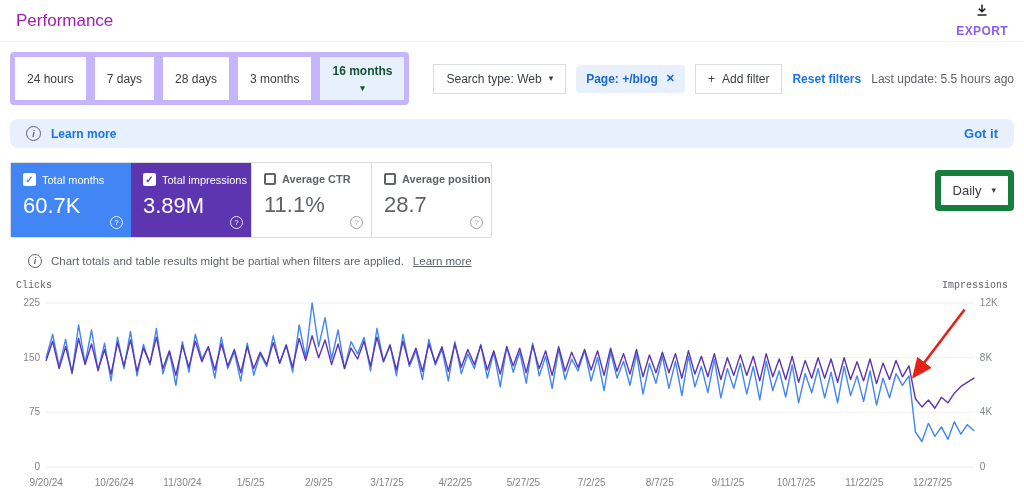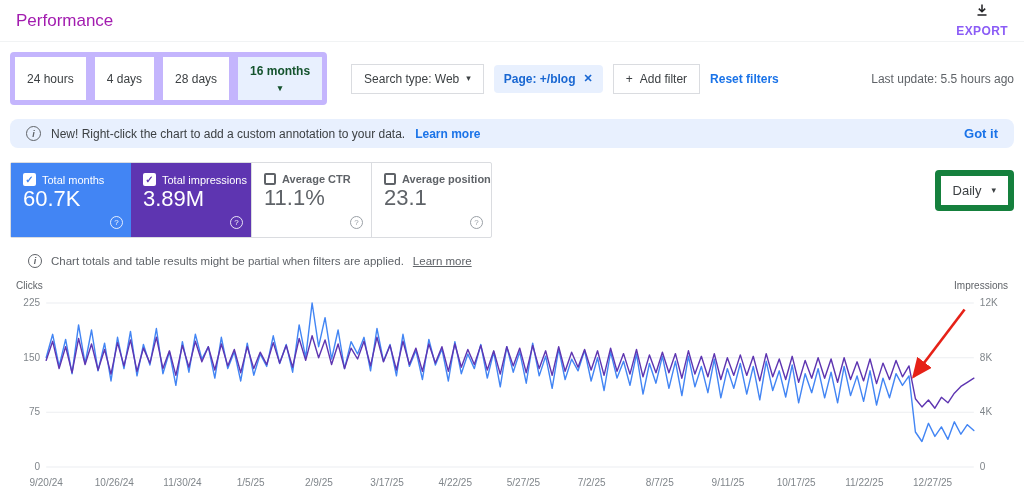--- a/index.html
+++ b/index.html
@@ -44,21 +44,21 @@
   
   .cards-row { display:flex; justify-content:space-between; align-items:flex-start; padding:0 10px; }
   .cards { display:flex; border:1px solid #dadce0; border-radius:2px; }
   .card { width:120px; height:74px; position:relative; padding:10px 12px; cursor:pointer; }
   .card + .card { border-left:1px solid #dadce0; }
   .card-clicks { background:#4285f4; border-left:none !important; }
   .card-impr  { background:#5e35b1; border-left:none !important; }
   .card-top { display:flex; align-items:center; gap:6px; }
   .card-label { font-size:11px; color:#fff; white-space:nowrap; }
   .card-plain .card-label { color:#5f6368;font-weight:bold; }
-  .card-value { font-size:22px; color:#fff; }
+  .card-value { font-size:22px; margin-top:7px; color:#fff; }
   .card-plain .card-value { color:#5f6368; }
   .cb { width:13px; height:13px; min-width:13px; border-radius:2px; background:#fff;
     display:flex; align-items:center; justify-content:center; font-size:10px; font-weight:bold; }
   .cb-blue { color:#4285f4; }
   .cb-purple { color:#5e35b1; }
   .cb-empty { border:2px solid #5f6368; width:12px; height:12px; min-width:12px; color:transparent; }
   .help { position:absolute; right:8px; bottom:8px; width:13px; height:13px;
     border-radius:50%; font-size:8px; display:flex; align-items:center; justify-content:center; }
   .help-light { border:1px solid rgba(255,255,255,.85); color:rgba(255,255,255,.95); }
   .help-gray { border:1px solid #9aa0a6; color:#9aa0a6; }
@@ -66,21 +66,21 @@
     padding:7px 12px; font-size:13px; color:#3c4043; display:flex; align-items:center;
     gap:10px; margin-top:8px; cursor:pointer; font-family:"Liberation Sans",sans-serif; }
   
   .note { display:flex; align-items:center; gap:9px; padding:16px 10px 4px 28px;
     font-size:11.5px; color:#5f6368; }
   .note .info-icon { width:14px; height:14px; min-width:14px; }
   .note-lm { color:#5f6368; text-decoration:underline; cursor:pointer; }
   
   .chart-wrap { padding:8px 10px 0; position:relative; }
   .axis-titles { display:flex; justify-content:space-between; font-size:10px;
-    color:#5f6368; padding:0 6px 2px; }
+    color:#5f6368; padding:0 6px 2px;font-family:Liberation Mono, monospace; }
   #chart-svg { width:100%; height:200px; display:block; }
   .tick { font-size:10px; fill:#80868b; font-family:"Liberation Sans",sans-serif; }
 </style>
 </head>
 <body>
 
 <div class="header">
   <div class="page-title">Performance</div>
   <div class="export-btn">
     <svg width="14" height="14" viewBox="0 0 14 14">
@@ -89,24 +89,27 @@
     <span>EXPORT</span>
   </div>
 </div>
 
 <div class="filter-bar">
   <div class="range-group">
     <button class="range-btn">
       <span>24 hours</span>
       </button>
     <button class="range-btn">
-      <span>4 days</span>
+      <span>7 days</span>
       </button>
     <button class="range-btn">
       <span>28 days</span>
+      </button>
+    <button class="range-btn">
+      <span>3 months</span>
       </button>
     <button class="range-btn selected">
       <span>16 months</span>
       <span class="caret">▾</span>
       </button>
   </div>
   <button class="pill first-gap">
     <span>Search type: Web</span>
     <span class="caret">▾</span>
   </button>
@@ -117,21 +120,20 @@
   <button class="pill">
     <span>+</span>
     <span>Add filter</span>
   </button>
   <a class="link">Reset filters</a>
   <div class="last-update">Last update: 5.5 hours ago</div>
 </div>
 
 <div class="banner">
   <span class="info-icon">i</span>
-  <span>New! Right-click the chart to add a custom annotation to your data.</span>
   <a class="link">Learn more</a>
   <span class="gotit">Got it</span>
 </div>
 
 <div class="cards-row">
   <div class="cards">
     <div class="card card-clicks">
       <div class="card-top">
         <span class="cb cb-blue">✓</span>
         <span class="card-label">Total months</span>
@@ -153,21 +155,21 @@
         <span class="card-label">Average CTR</span>
       </div>
       <div class="card-value">11.1%</div>
       <span class="help help-gray">?</span>
     </div>
     <div class="card card-plain">
       <div class="card-top">
         <span class="cb cb-empty"></span>
         <span class="card-label">Average position</span>
       </div>
-      <div class="card-value">23.1</div>
+      <div class="card-value">28.7</div>
       <span class="help help-gray">?</span>
     </div>
   </div>
   <button class="daily-btn">
     <span>Daily</span>
     <span class="caret">▾</span>
   </button>
 </div>
 
 <div class="note">

